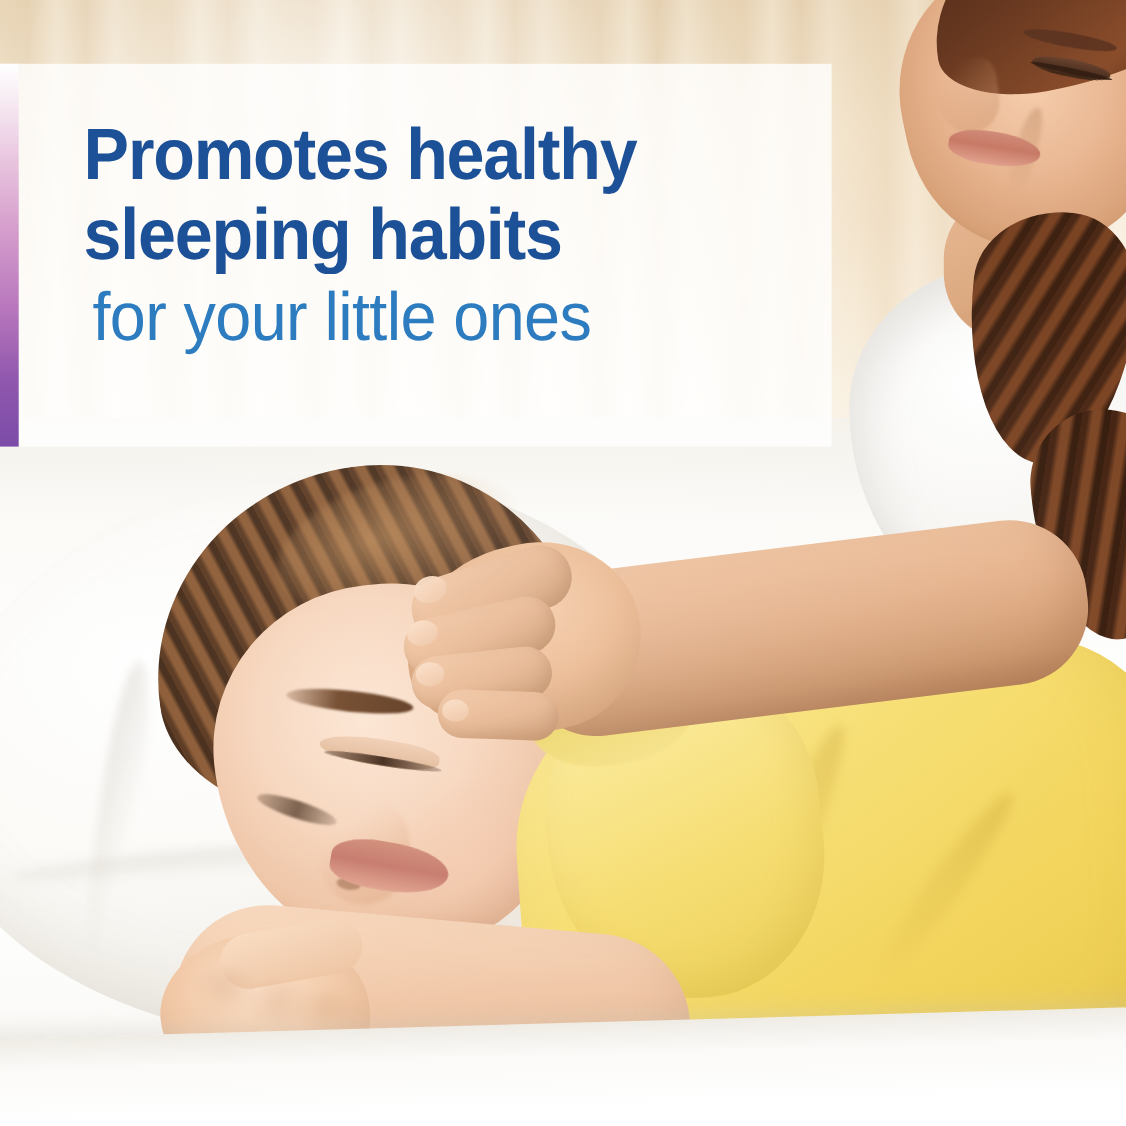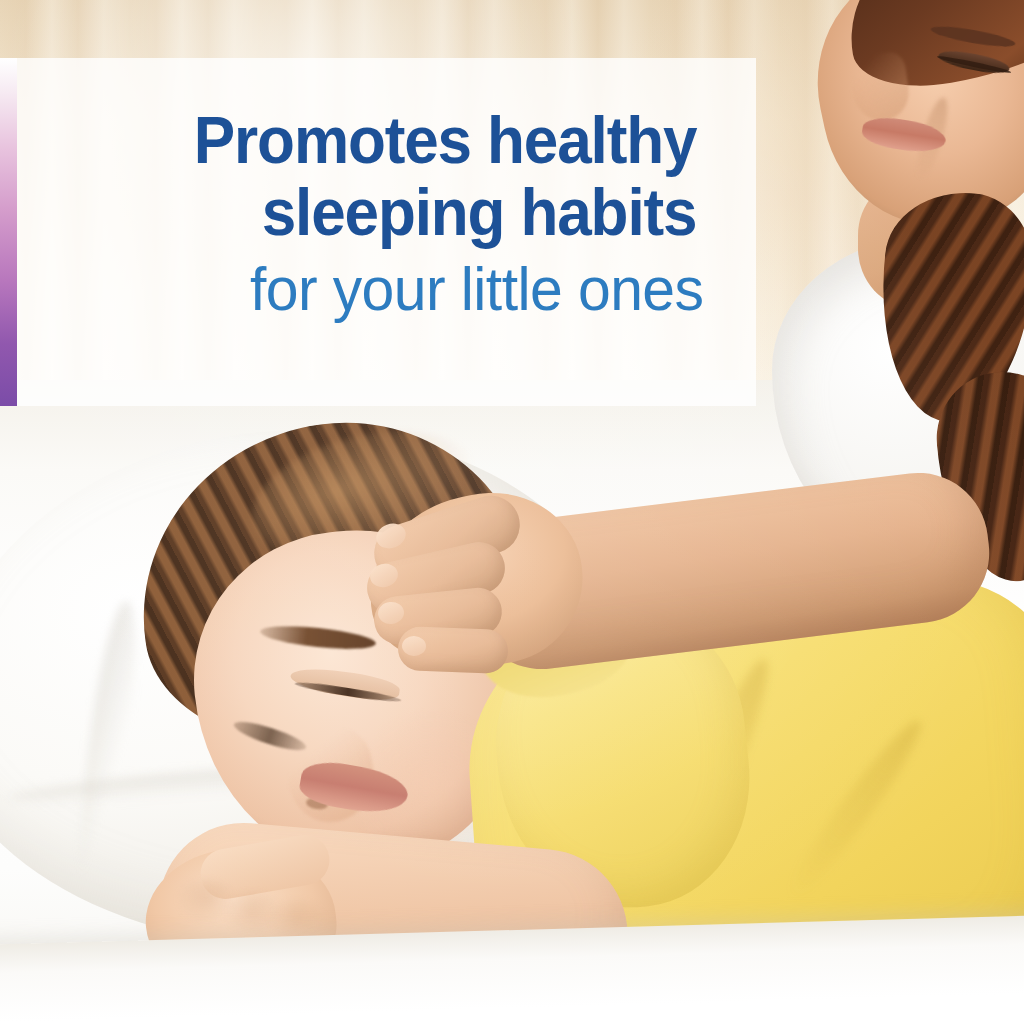--- a/index.html
+++ b/index.html
@@ -481,21 +481,20 @@
       #b877bd 64%,
       #9158ae 82%,
       #7b4ca8 100%);
   }
 
   .headline-block {
     position: absolute;
     left: 76px;
     top: 104px;
     width: 660px;
-    text-align: right;
   }
   .hl-line {
     display: block;
     font-family: "Liberation Sans", sans-serif;
     font-weight: 700;
     font-size: 66px;
     line-height: 72px;
     letter-spacing: -1.2px;
     color: #1d5197;
     white-space: nowrap;

